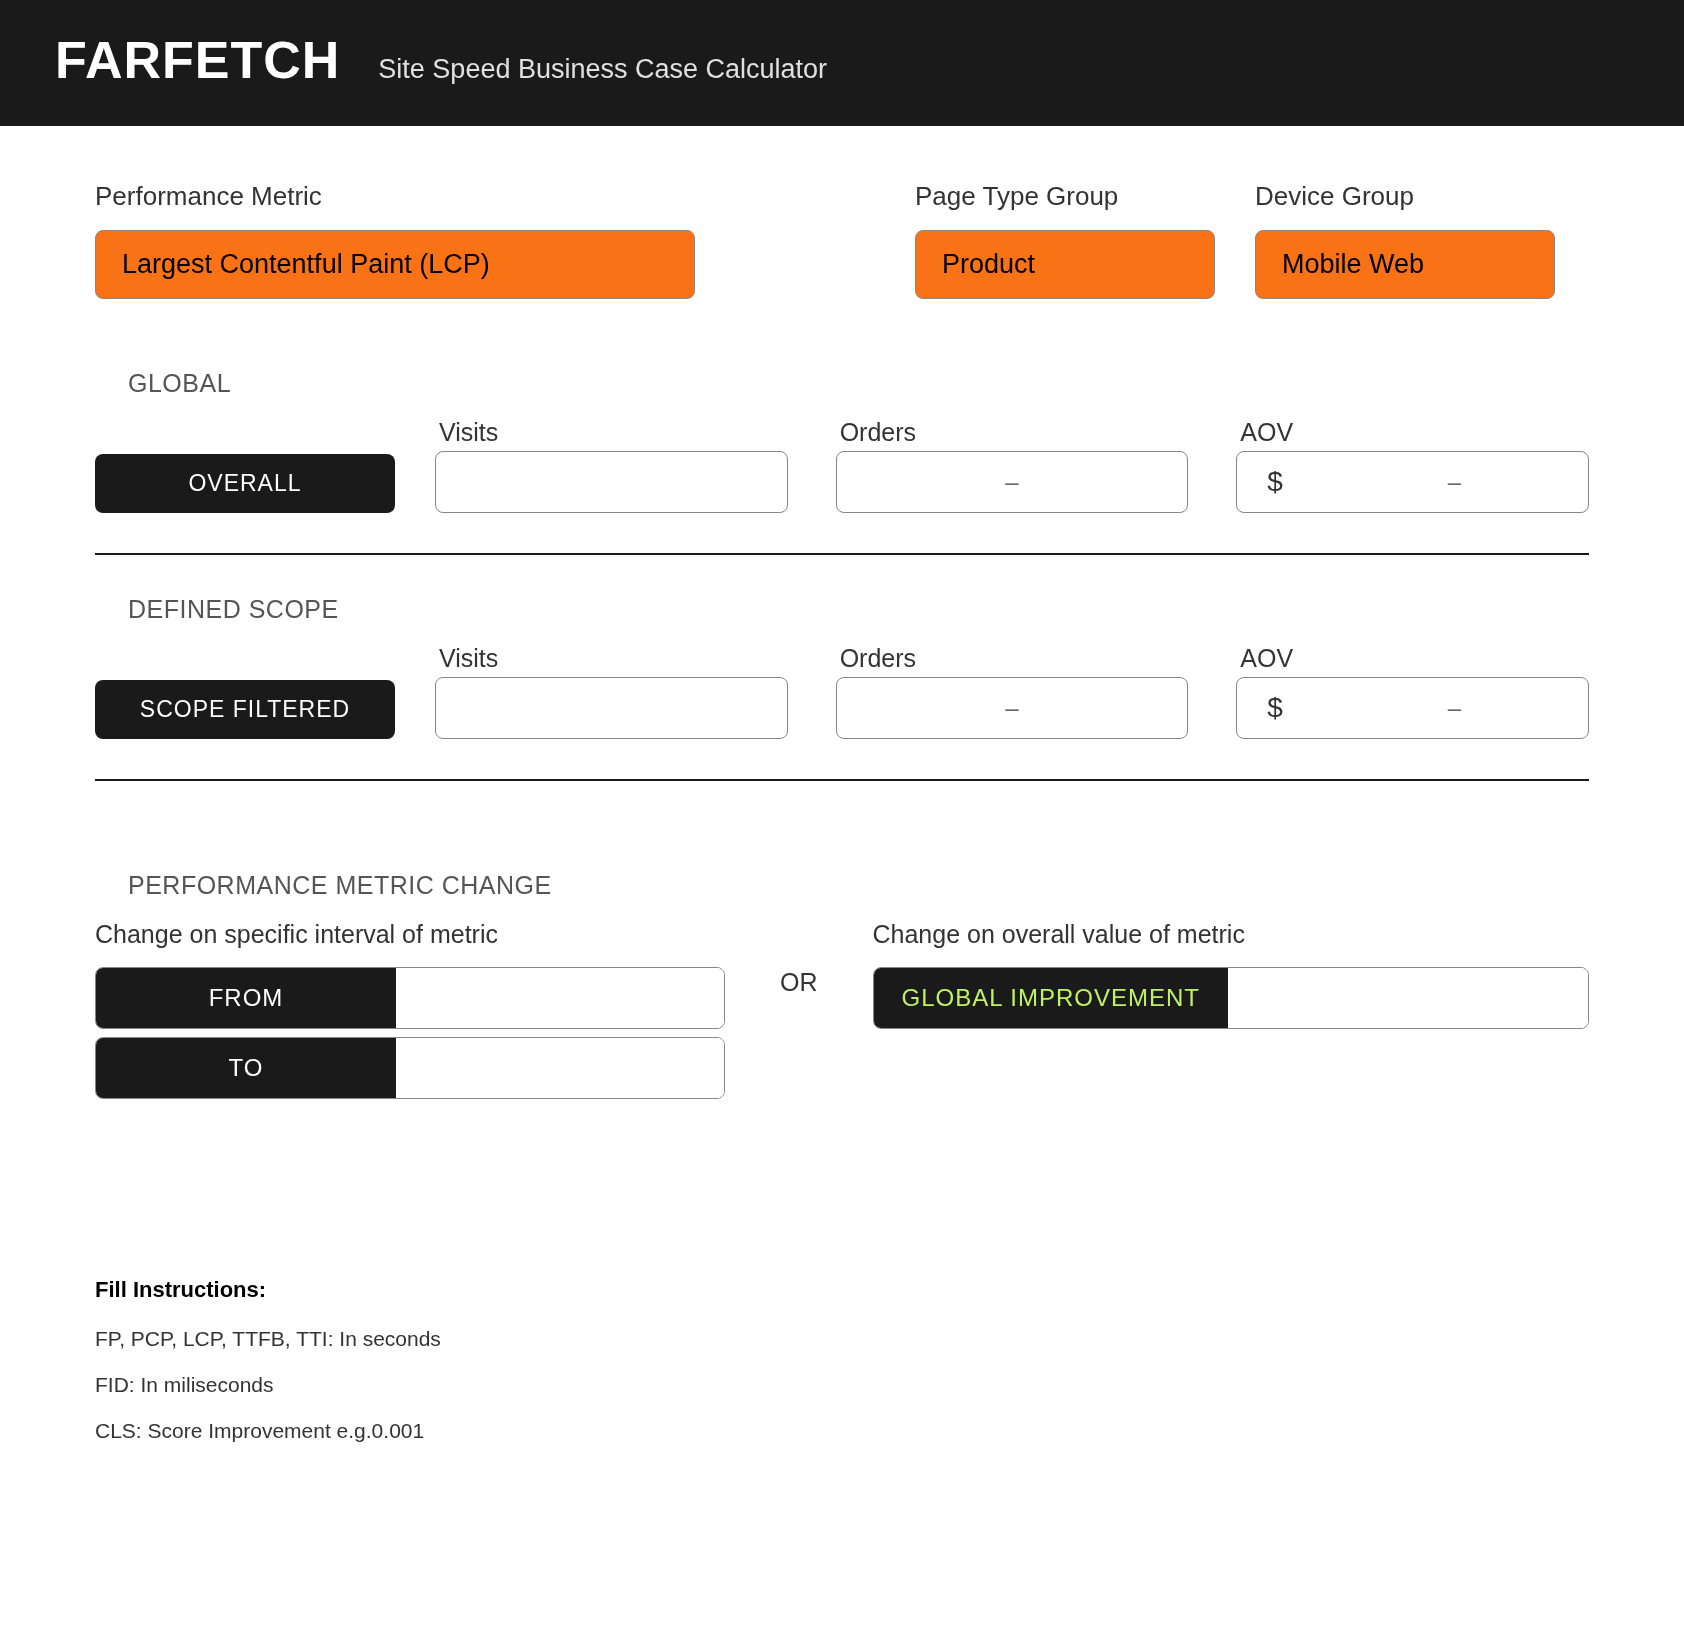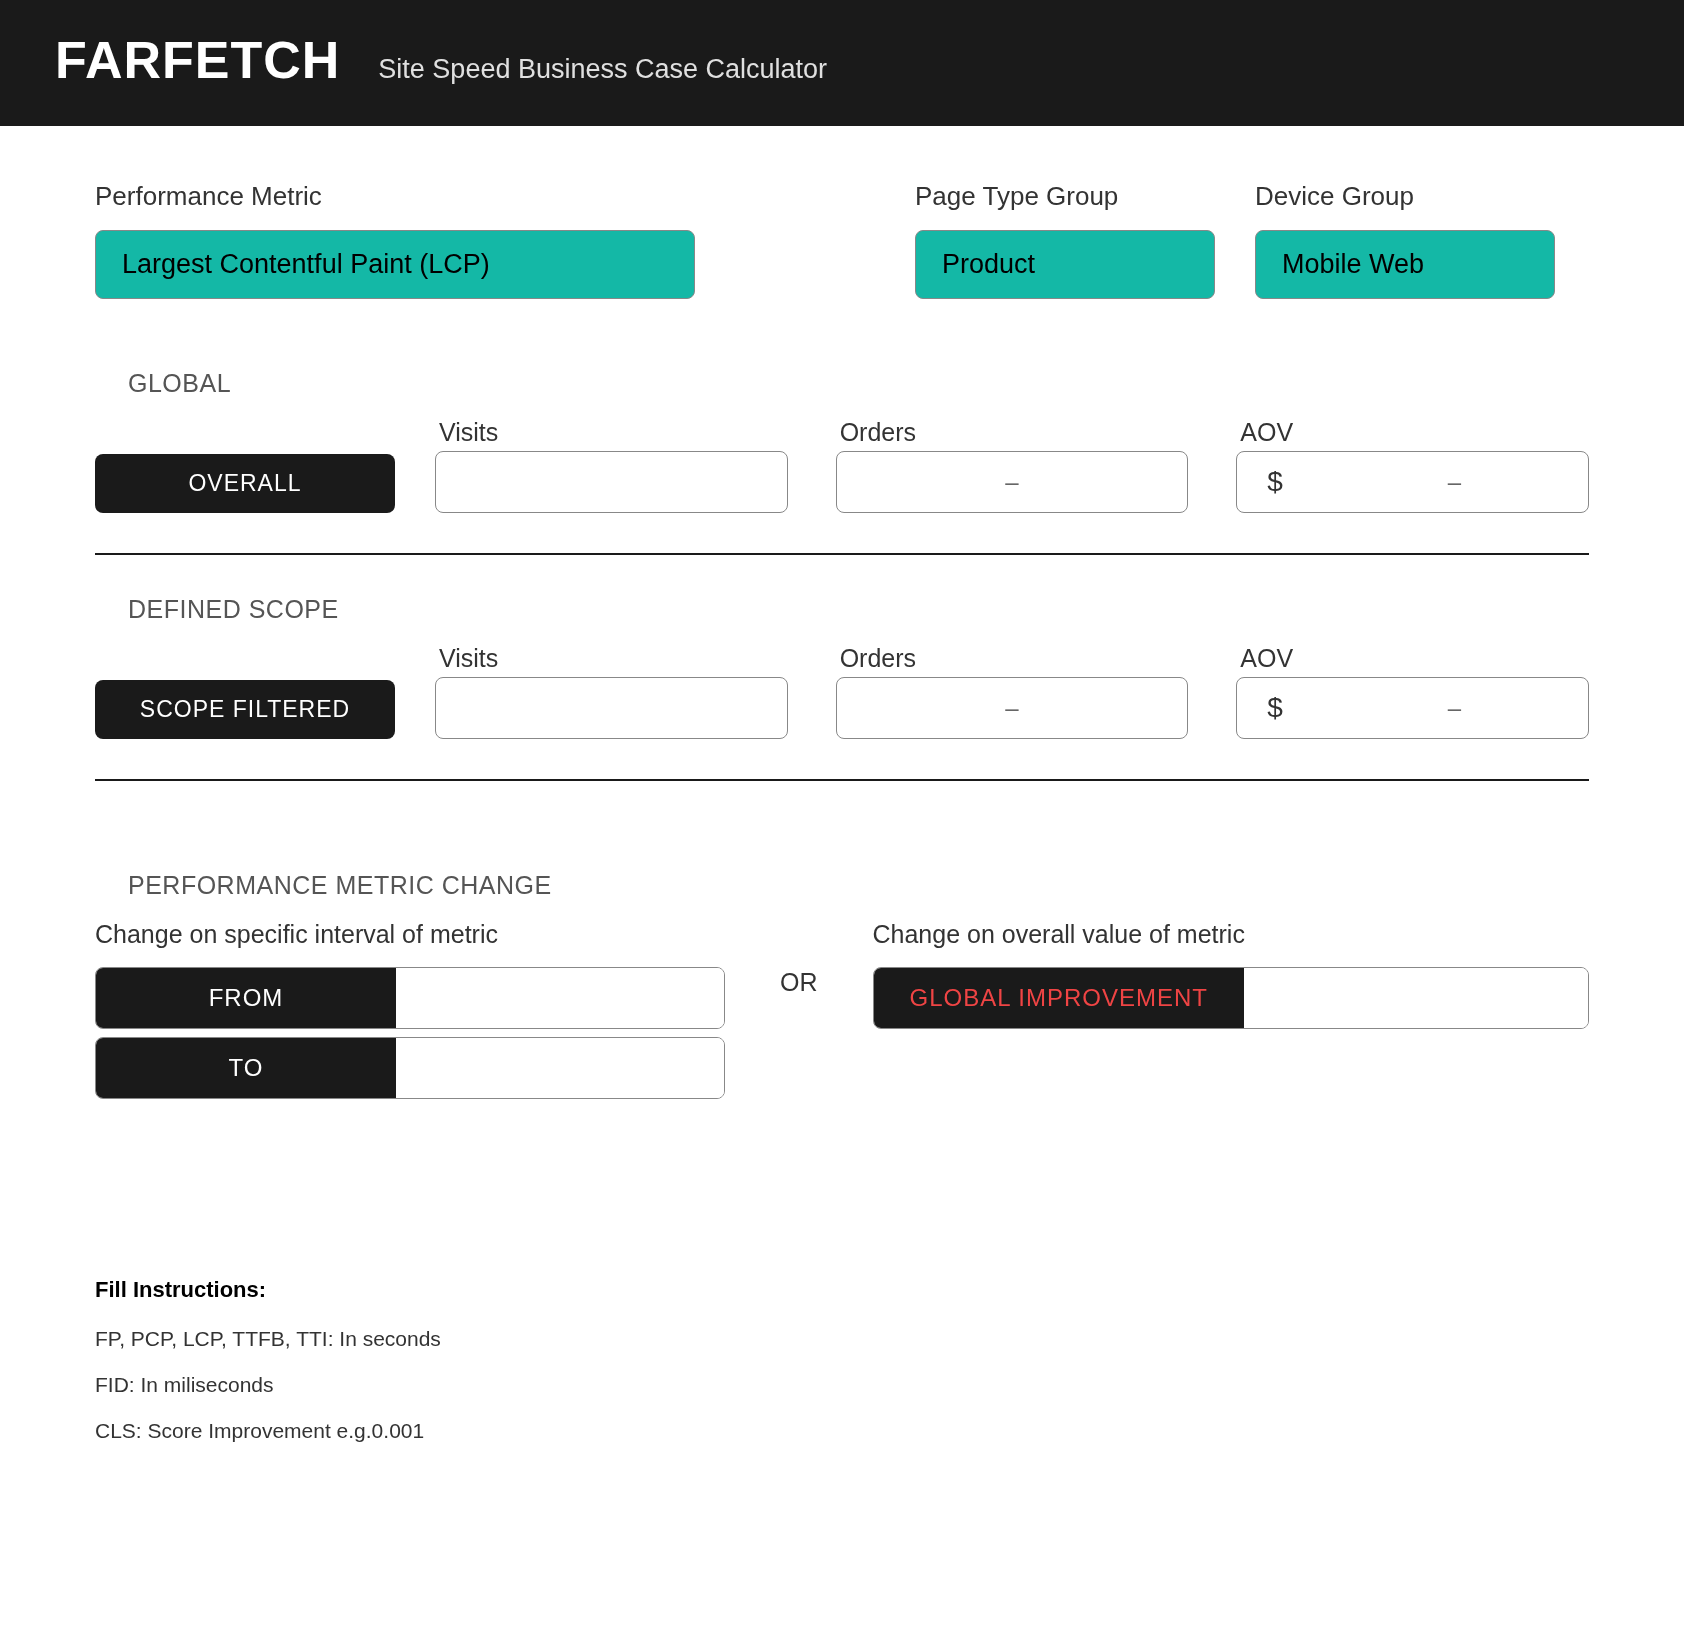--- a/index.html
+++ b/index.html
@@ -7,21 +7,21 @@
 .header { background: #1a1a1a; padding: 30px 55px 36px; display: flex; align-items: baseline; gap: 38px; }
 .logo { color: #fff; font-size: 52px; font-weight: 900; letter-spacing: 1px; }
 .subtitle { color: #e0e0e0; font-size: 27px; font-weight: 400; }
 .content { padding: 55px 95px 60px; }
 .filters-row { display: flex; gap: 40px; margin-bottom: 70px; }
 .filter-group { display: flex; flex-direction: column; gap: 18px; }
 .filter-group.metric { flex: 0 0 600px; }
 .filter-group.page { flex: 0 0 300px; margin-left: 180px; }
 .filter-group.device { flex: 0 0 300px; }
 .filter-label { font-size: 26px; color: #333; }
-.select-box { border: 1.5px solid #888; border-radius: 8px; padding: 18px 26px; font-size: 27px; background: #14b8a6; cursor: pointer; }
+.select-box { border: 1.5px solid #888; border-radius: 8px; padding: 18px 26px; font-size: 27px; background: #f97316; cursor: pointer; }
 .section-label { font-size: 25px; color: #555; margin-bottom: 20px; letter-spacing: 0.5px; margin-left: 33px; }
 .data-row { display: flex; align-items: flex-end; gap: 40px; }
 .badge-black { background: #1a1a1a; color: #fff; font-size: 23px; letter-spacing: 1px; padding: 16px 0; width: 300px; text-align: center; border-radius: 8px; }
 .metrics-grid { display: flex; gap: 48px; flex: 1; }
 .metric-col { display: flex; flex-direction: column; gap: 4px; flex: 1; }
 .metric-label { font-size: 25px; color: #333; padding-left: 4px; }
 .metric-input { border: 1.5px solid #888; border-radius: 8px; padding: 14px 22px; font-size: 24px; background: #fff; height: 62px; display: flex; align-items: center; justify-content: center; color: #666; }
 .metric-input.aov { justify-content: flex-start; gap: 60px; padding-left: 30px; }
 .dollar { font-size: 28px; color: #333; }
 .dash-center { flex: 1; text-align: center; }
@@ -29,21 +29,21 @@
 .perf-section { margin-top: 90px; }
 .perf-row { display: flex; align-items: flex-start; gap: 15px; margin-top: 8px; }
 .perf-left { flex: 0 0 630px; }
 .perf-sublabel { font-size: 25px; color: #333; margin-bottom: 18px; }
 .input-pair { display: flex; border: 1.5px solid #888; border-radius: 8px; overflow: hidden; margin-bottom: 8px; }
 .pair-label { background: #1a1a1a; color: #fff; font-size: 24px; letter-spacing: 1px; width: 300px; text-align: center; padding: 16px 0; flex-shrink: 0; }
 .pair-input { flex: 1; background: #fff; border: none; padding: 16px; font-size: 22px; }
 .or-sep { font-size: 25px; color: #333; padding: 48px 40px 0; }
 .perf-right { flex: 1; }
 .global-imp-row { display: flex; border: 1.5px solid #888; border-radius: 8px; overflow: hidden; }
-.global-imp-label { background: #1a1a1a; color: #ef4444; font-size: 24px; letter-spacing: 1px; padding: 16px 36px; flex-shrink: 0; }
+.global-imp-label { background: #1a1a1a; color: #bef264; font-size: 24px; letter-spacing: 1px; padding: 16px 28px; flex-shrink: 0; }
 .global-imp-input { flex: 1; background: #fff; }
 .summary-section { margin-top: 110px; display: flex; gap: 120px; }
 .summary-left { flex: 0 0 630px; }
 .summary-table { margin-top: 40px; }
 .summary-row { display: flex; border: 1.5px solid #888; border-radius: 8px; overflow: hidden; margin-bottom: 6px; }
 .summary-label { background: #1a1a1a; color: #fff; font-size: 26px; letter-spacing: 1px; width: 300px; text-align: center; padding: 16px 0; flex-shrink: 0; }
 .summary-value { flex: 1; background: #fff; text-align: center; padding: 16px 0; font-size: 28px; color: #333; }
 .instructions { flex: 1; padding-top: 60px; }
 .instructions-title { font-size: 22px; font-weight: 700; margin-bottom: 24px; }
 .instructions-line { font-size: 21px; color: #333; margin-bottom: 22px; }

